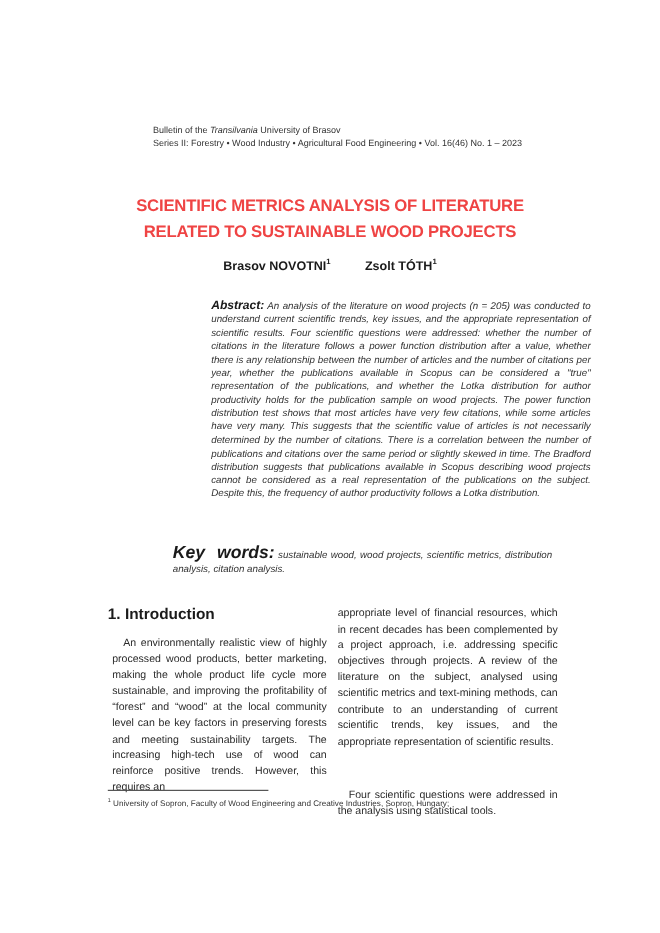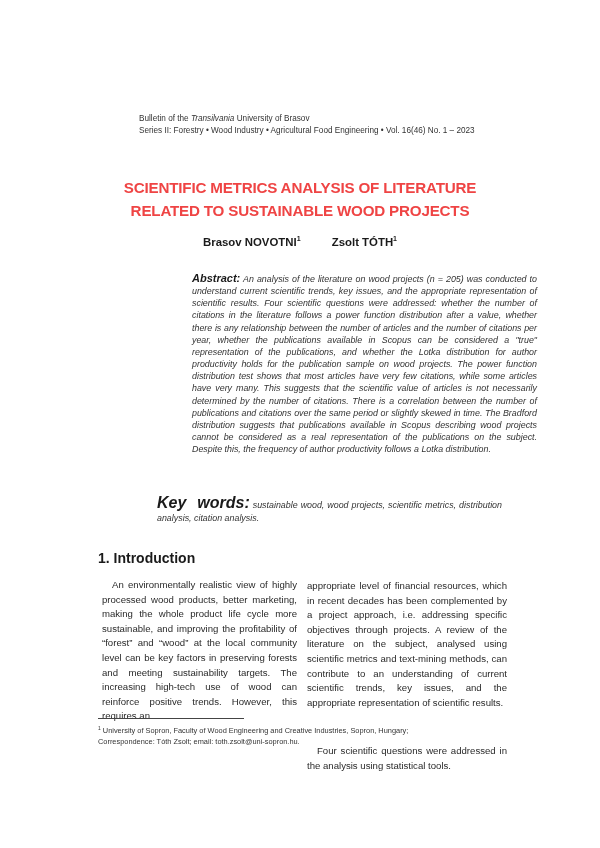--- a/index.html
+++ b/index.html
@@ -41,21 +41,21 @@
     .keywords .label { font-weight: bold; font-size: 16px; color: #1a1a1a; word-spacing: 6px; }
     .section-heading {
       position: absolute; left: 98px; top: 550px;
       font-weight: bold; font-size: 14px; color: #1a1a1a;
     }
     .col {
       position: absolute; font-size: 9.6px; line-height: 14.6px; color: #2a2a2a;
       text-align: justify;
     }
     .col-left { left: 102px; top: 578px; width: 195px; text-indent: 10px; }
-    .col-right { left: 307px; top: 579px; width: 200px; }
+    .col-right { left: 307px; top: 551px; width: 200px; }
     .col-right p { margin: 0; }
     .col-right p.indent { text-indent: 10px; margin-top: 34px; }
     .footnote-rule {
       position: absolute; left: 98px; top: 718px; width: 146px; height: 0;
       border-top: 1px solid #444;
     }
     .footnote {
       position: absolute; left: 98px; top: 725px; width: 420px;
       font-size: 7.4px; line-height: 11.2px; color: #333;
     }
@@ -98,16 +98,15 @@
 
   <div class="col col-right">
     <p>appropriate level of financial resources, which in recent decades has been complemented by a project approach, i.e. addressing specific objectives through projects. A review of the literature on the subject, analysed using scientific metrics and text-mining methods, can contribute to an understanding of current scientific trends, key issues, and the appropriate representation of scientific results.</p>
     <p class="indent">Four scientific questions were addressed in the analysis using statistical tools.</p>
   </div>
 
   <div class="footnote-rule"></div>
 
   <div class="footnote">
     <span class="line"><sup>1</sup><span> University of Sopron, Faculty of Wood Engineering and Creative Industries, Sopron, Hungary;</span></span>
-    <span class="line">Correspondence: Tóth Zsolt; email: toth.zsolt@uni-sopron.hu.</span>
   </div>
 
 </div>
 
 </body></html>

